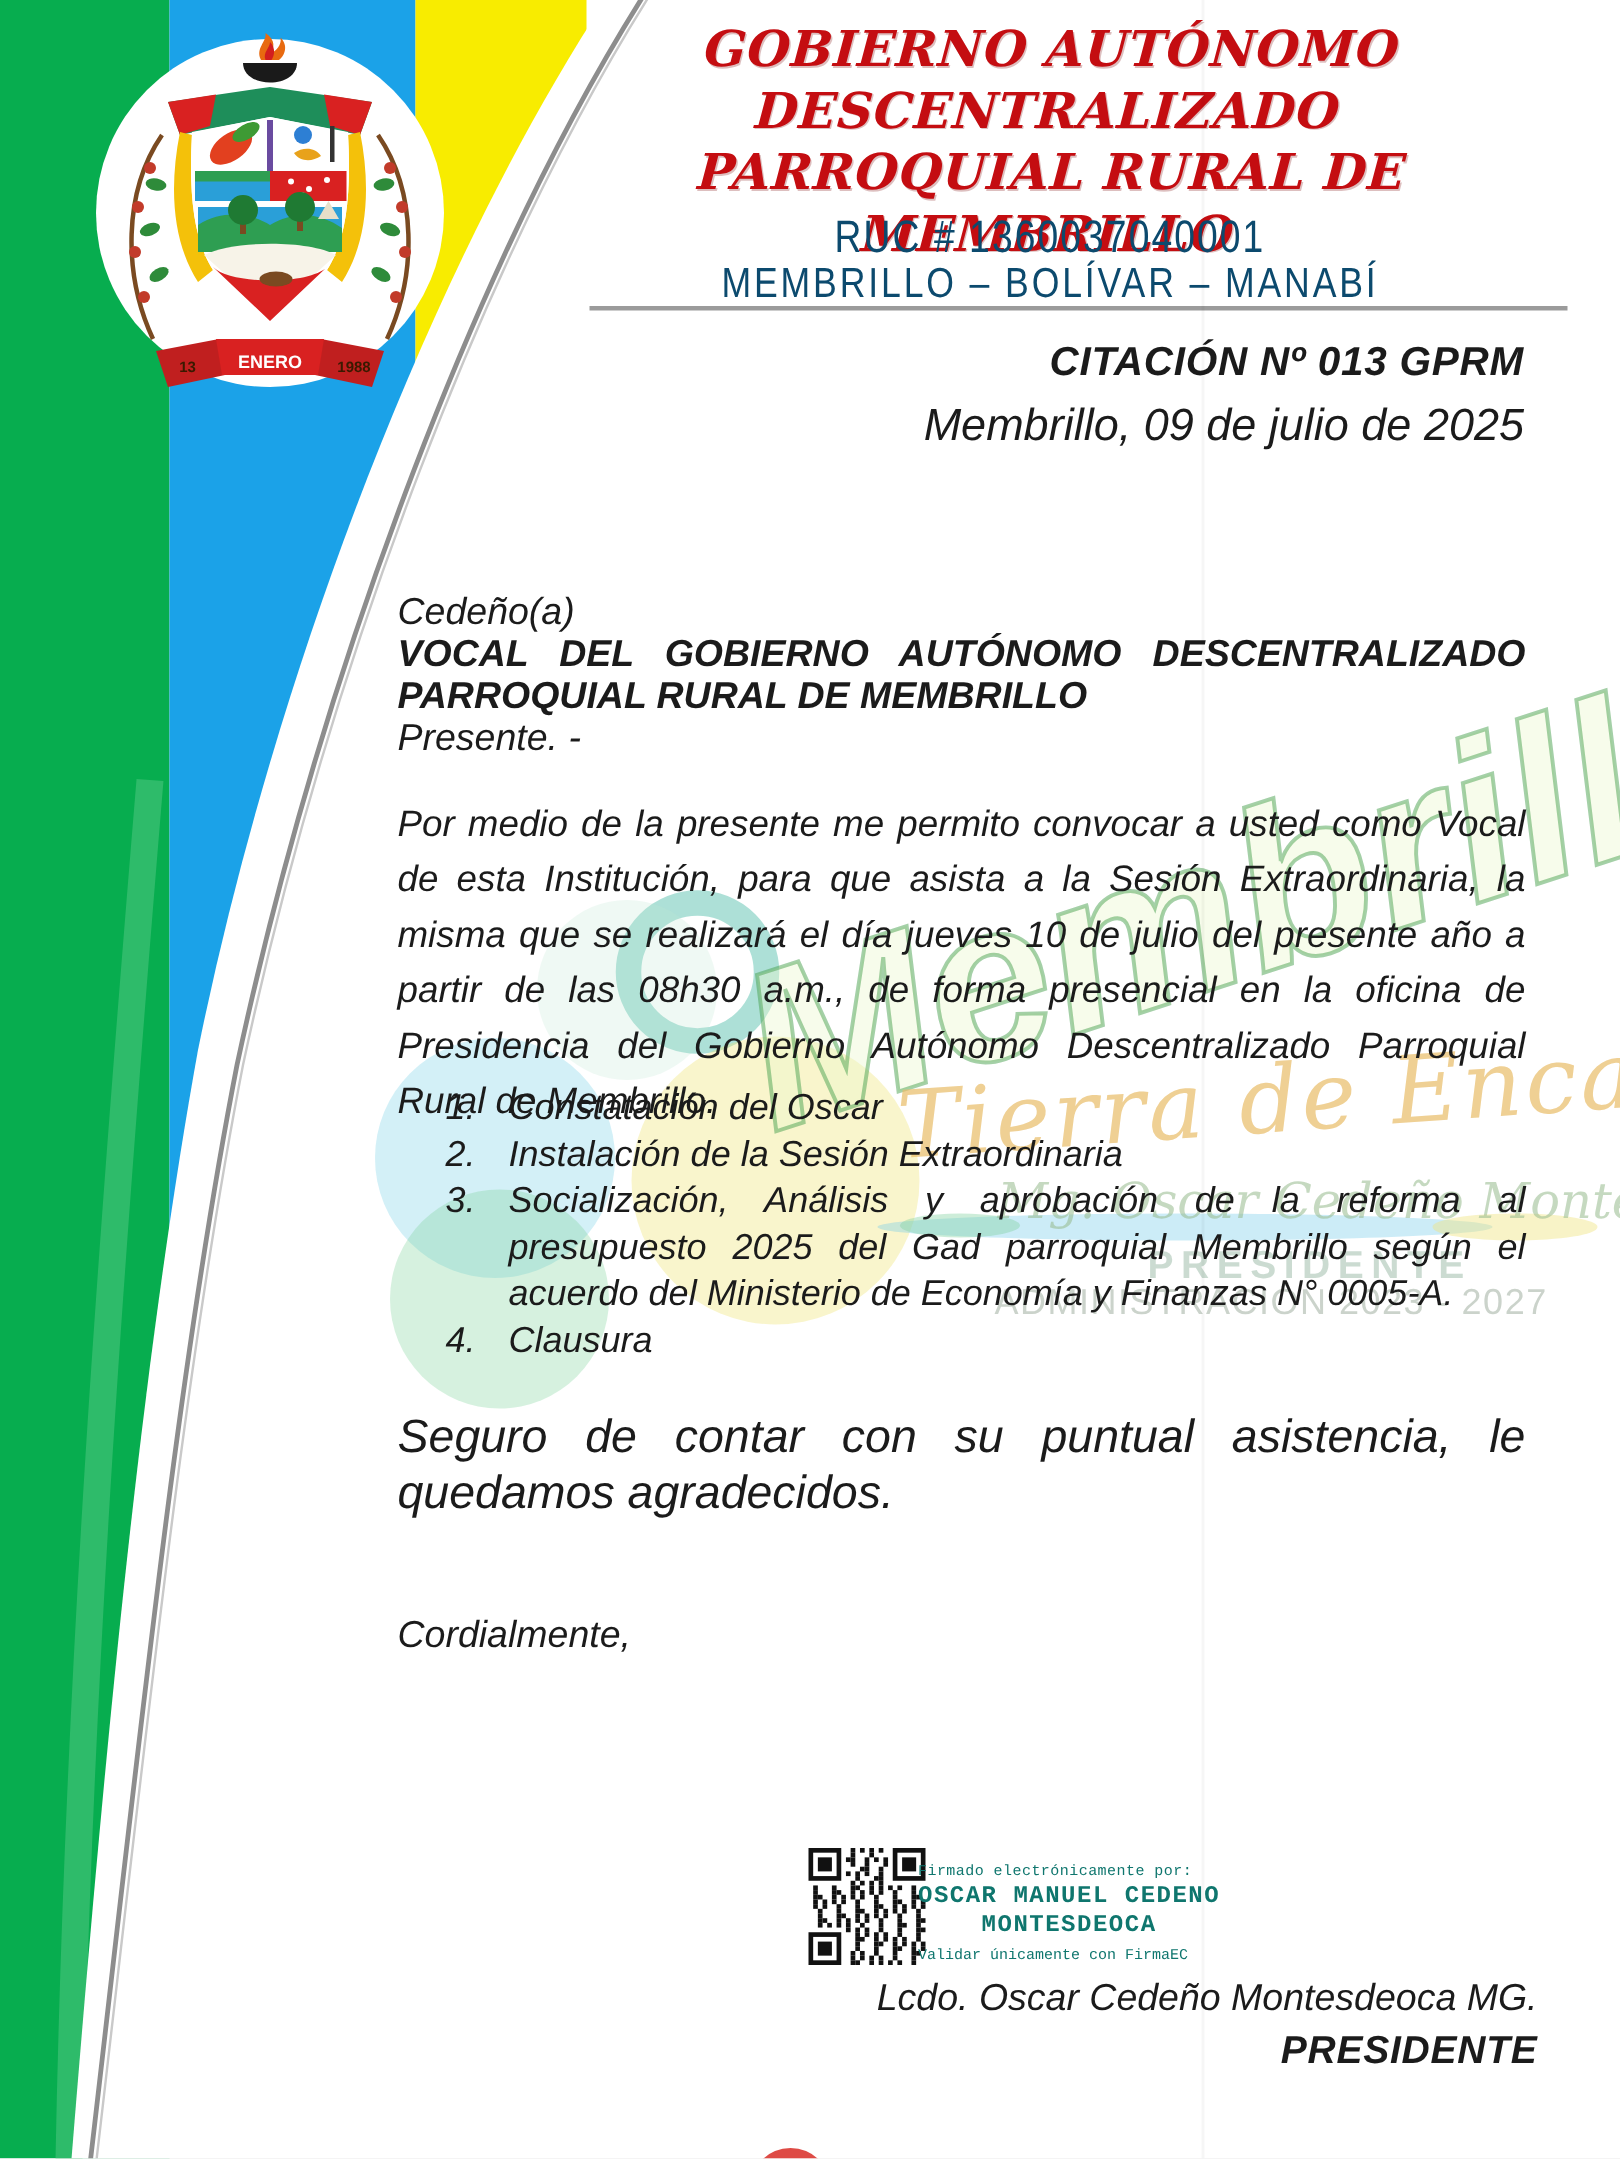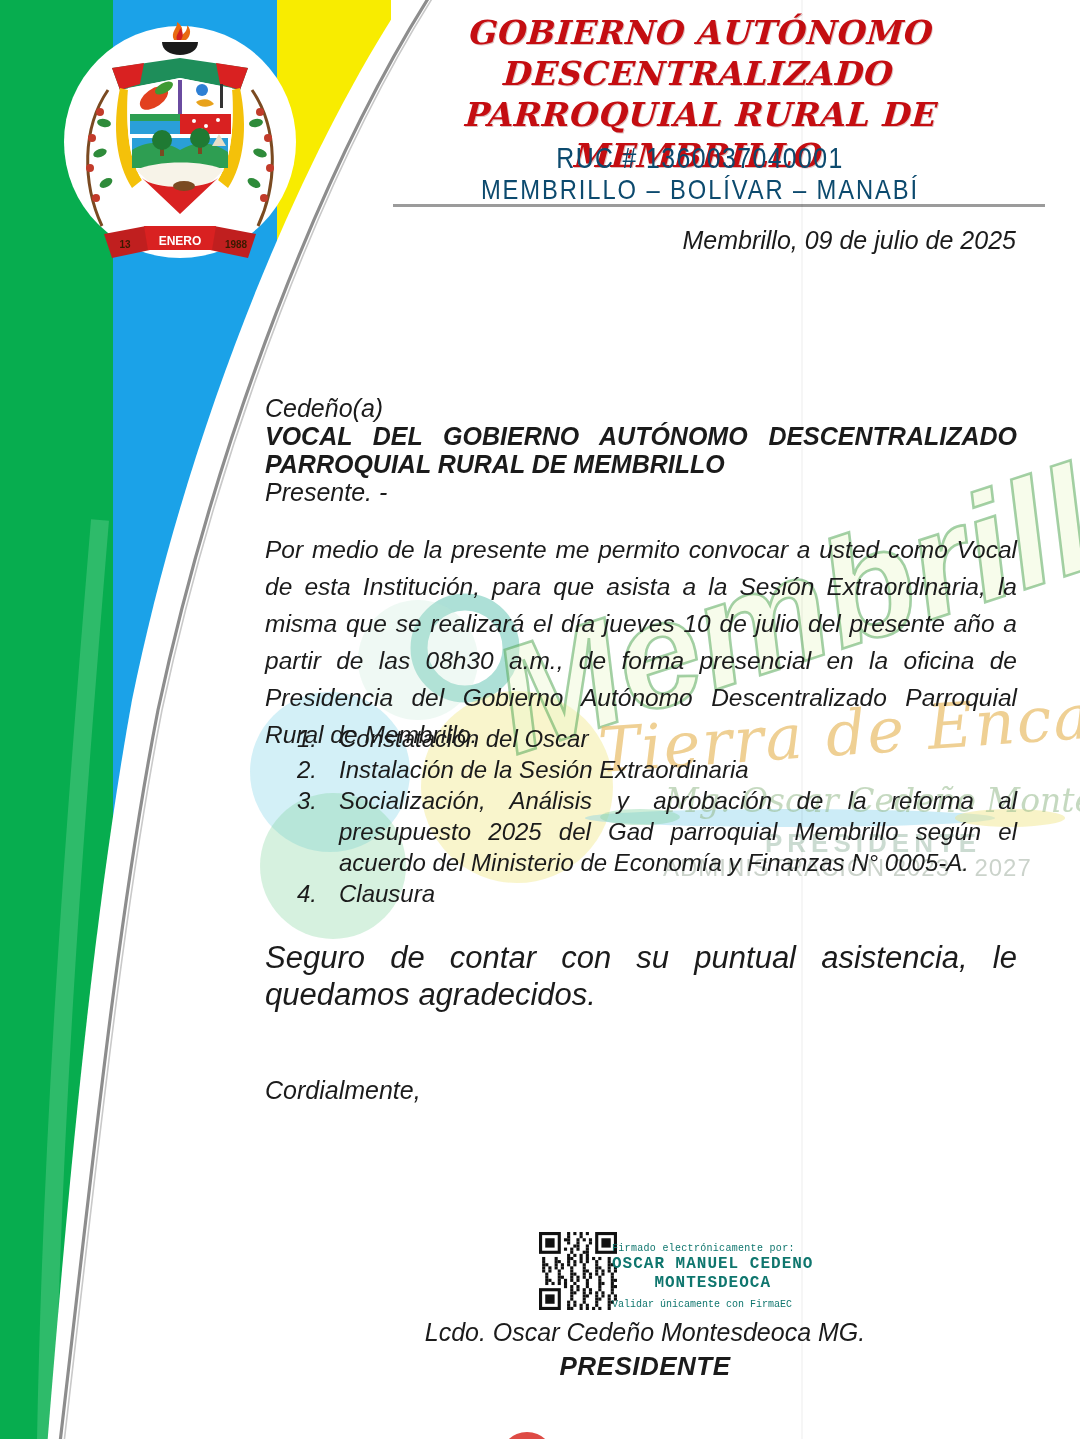--- a/index.html
+++ b/index.html
@@ -25,21 +25,21 @@
     color:#0c4a6e;
   }
   .ruc-line{font-size:27px;line-height:31px;letter-spacing:1.5px;transform:scale(.92,1.12);}
   .loc-line{font-size:25px;line-height:31px;letter-spacing:2px;transform:scale(.95,1.12);}
   .header-rule{
     position:absolute;left:393px;top:204px;width:652px;height:3px;background:#9b9b9b;z-index:3;
   }
   
   .meta-block{position:absolute;right:64px;top:226px;text-align:right;z-index:3;}
   .citation{font-size:27px;font-weight:bold;font-style:italic;letter-spacing:.5px;}
-  .dateline{font-size:25px;font-style:italic;margin-top:0;text-align:center;}
+  .dateline{font-size:30px;font-style:italic;margin-top:10px;text-align:center;}
   
   .recipient{position:absolute;left:265px;top:394px;width:752px;z-index:3;font-style:italic;}
   .recipient .salutation{font-size:25px;line-height:28px;}
   .recipient .addr{font-size:25px;line-height:28px;font-weight:bold;text-align:justify;}
   .recipient .present{font-size:25px;line-height:28px;}
   .para{position:absolute;left:265px;top:531px;width:752px;z-index:3;
         font-size:24.5px;line-height:37px;font-style:italic;text-align:justify;}
   .agenda{position:absolute;left:297px;top:723px;width:720px;z-index:3;
           margin:0;padding:0;list-style:none;counter-reset:ag;}
   .agenda li{
@@ -50,21 +50,21 @@
   .closing{position:absolute;left:265px;top:939px;width:752px;z-index:3;
            font-size:31px;line-height:37px;font-style:italic;text-align:justify;}
   .valediction{position:absolute;left:265px;top:1076px;z-index:3;font-size:25px;font-style:italic;}
   
   .qr-wrap{position:absolute;left:537px;top:1232px;z-index:3;}
   .sig-stamp{position:absolute;left:612px;top:1243px;z-index:3;color:#0f766e;}
   .sig-stamp .tiny{font-size:10px;line-height:12px;letter-spacing:.3px;font-family:"Liberation Mono",monospace;}
   .sig-stamp .sig-name-e{font-size:16px;line-height:19px;font-weight:bold;
         font-family:"Liberation Mono",monospace;letter-spacing:1px;white-space:pre-line;text-align:center;}
   .sig-stamp .tiny2{font-size:10px;line-height:12px;margin-top:6px;font-family:"Liberation Mono",monospace;}
-  .sig-block{position:absolute;left:265px;top:1318px;width:760px;text-align:center;z-index:3;}
+  .sig-block{position:absolute;left:265px;top:1318px;width:760px;text-align:right;z-index:3;}
   .sig-name{font-size:25px;font-style:italic;}
   .sig-title{font-size:26px;font-weight:bold;font-style:italic;margin-top:4px;letter-spacing:.5px;}
   .scan-crease{position:absolute;left:801px;top:0;width:2px;height:1439px;
                background:rgba(0,0,0,0.035);z-index:4;}
 </style>
 </head>
 <body>
 
 <div class="page">
 
@@ -183,20 +183,21 @@
     <div class="title-line">GOBIERNO AUTÓNOMO DESCENTRALIZADO</div>
     <div class="title-line">PARROQUIAL RURAL DE MEMBRILLO</div>
   </div>
   <div class="ruc-block">
     <div class="ruc-line">RUC # 1360037040001</div>
     <div class="loc-line">MEMBRILLO – BOLÍVAR – MANABÍ</div>
   </div>
   <div class="header-rule"></div>
 
   <div class="meta-block">
+    <div class="citation">CITACIÓN Nº 013 GPRM</div>
     <div class="dateline">Membrillo,  09 de julio de 2025</div>
   </div>
 
   <div class="recipient">
     <div class="salutation">Cedeño(a)</div>
     <div class="addr">VOCAL DEL GOBIERNO AUTÓNOMO DESCENTRALIZADO PARROQUIAL RURAL DE MEMBRILLO</div>
     <div class="present">Presente. -</div>
   </div>
 
   <div class="para">Por medio de la presente me permito convocar a usted como Vocal de esta Institución, para que asista a la Sesión Extraordinaria, la misma que se realizará el día jueves 10 de julio del presente año a partir de las 08h30 a.m., de forma presencial en la oficina de Presidencia del Gobierno Autónomo Descentralizado Parroquial Rural de Membrillo.</div>

